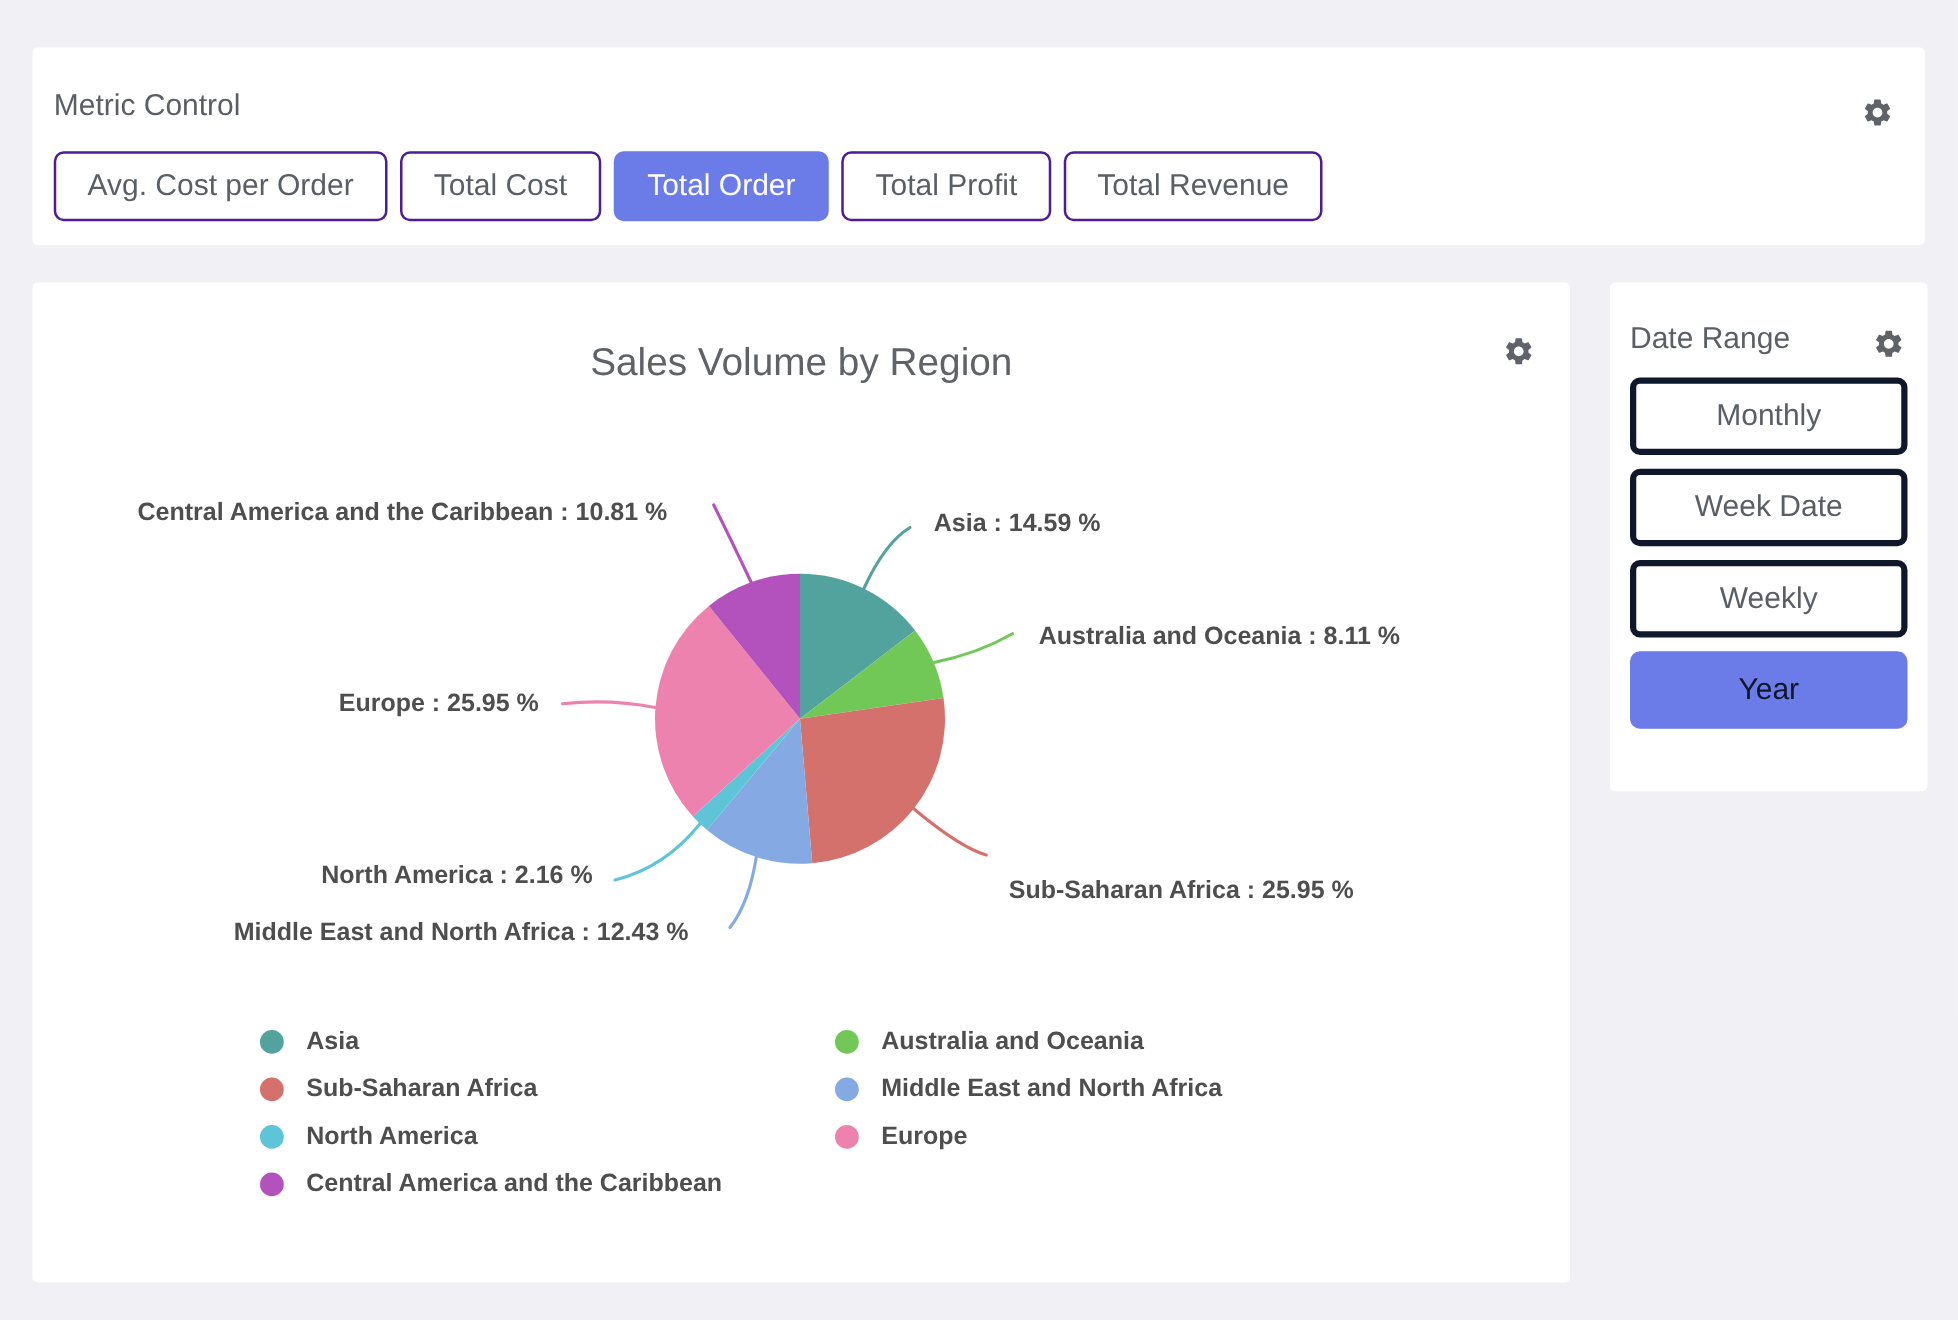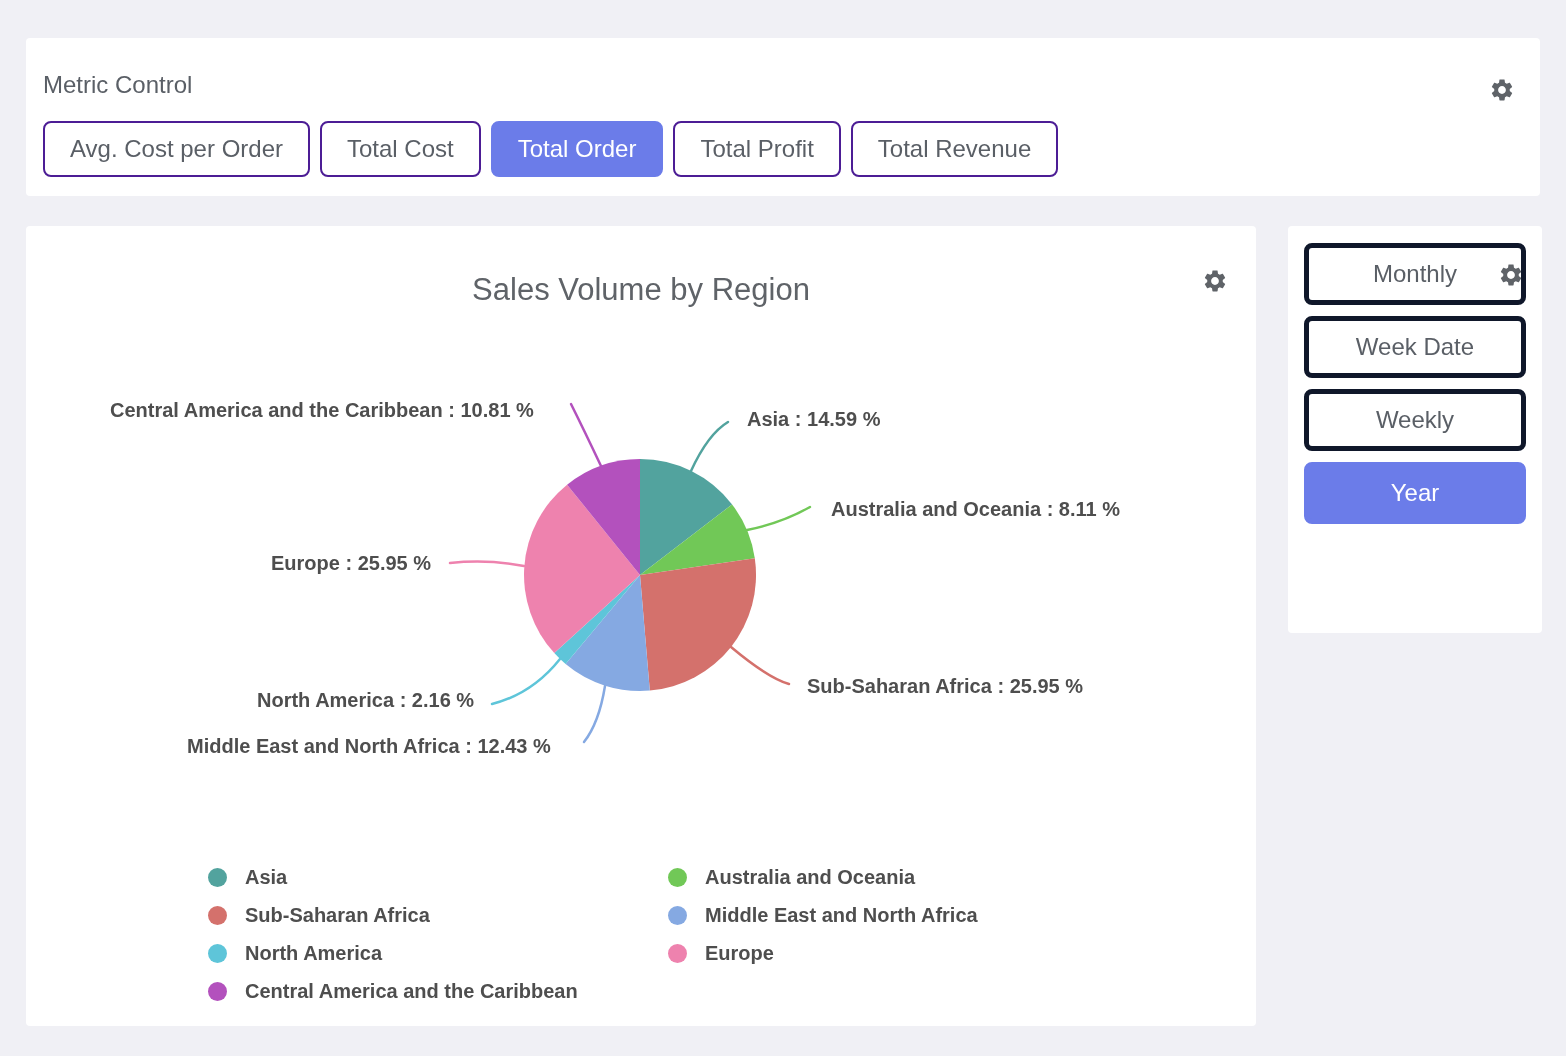--- a/index.html
+++ b/index.html
@@ -56,41 +56,41 @@
     position:absolute;top:46px;left:0;width:100%;
     text-align:center;font-size:31px;font-weight:400;color:#5f6368;margin:0;
   }
   .chart-gear{top:42px;right:28px;}
   #pie-svg{position:absolute;left:0;top:0;}
   .callout{
     position:absolute;
     font-size:20px;font-weight:700;color:#4e4e4e;white-space:nowrap;
   }
   .legend{position:absolute;left:182px;top:588px;display:flex;}
-  .legend-col{display:flex;flex-direction:column;margin-top:44px;}
+  .legend-col{display:flex;flex-direction:column;}
   .legend-col.first{width:460px;}
   .legend-item{display:flex;align-items:center;height:38px;cursor:pointer;}
   .legend-dot{width:19px;height:19px;border-radius:50%;flex:0 0 19px;margin-right:18px;}
   .legend-text{font-size:20px;font-weight:700;color:#4e4e4e;white-space:nowrap;}
 
   
   .date-panel{
     width:254px;height:407px;position:relative;
     box-sizing:border-box;padding:0 16px;flex:0 0 auto;
   }
   .date-title{padding-top:31px;}
   .date-gear{top:36px;right:18px;}
   .date-btns{margin-top:17px;display:flex;flex-direction:column;gap:11px;}
   .date-btn{
     height:62px;width:100%;
     font-family:inherit;font-size:24px;color:#5a5f66;
     background:#ffffff;border:5px solid #0f172a;border-radius:8px;
     cursor:pointer;
   }
-  .date-btn.selected{background:#6b7ce9;border-color:#6b7ce9;color:#ffffff;}
+  .date-btn.selected{background:#6b7ce9;border-color:#6b7ce9;color:#0f172a;}
 </style>
 </head>
 <body>
 
 <div class="page">
 
   <section class="panel metric-panel">
     <h2 class="panel-title metric-title">Metric Control</h2>
     <span class="gear metric-gear">
       <svg viewBox="0 0 24 24">
@@ -128,21 +128,21 @@
           <path d="M614 349 L539.6 438.0 A116 116 0 0 1 528.3 427.1 Z" fill="#5ec5d9"></path>
           <path d="M534 433 Q506 468 466 478" fill="none" stroke="#5ec5d9" stroke-width="2.5" stroke-linecap="round"></path>
           <path d="M614 349 L528.3 427.1 A116 116 0 0 1 541.1 258.7 Z" fill="#ee82ae"></path>
           <path d="M498 340 Q462 333 424 337" fill="none" stroke="#ee82ae" stroke-width="2.5" stroke-linecap="round"></path>
           <path d="M614 349 L541.1 258.7 A116 116 0 0 1 614.0 233.0 Z" fill="#b351bd"></path>
           <path d="M575 240 Q558 204 545 178" fill="none" stroke="#b351bd" stroke-width="2.5" stroke-linecap="round"></path>
         </svg>
       <div id="callouts">
           <div class="callout" style="left: 721px; top: 182px;">Asia : 14.59 %</div>
           <div class="callout" style="left: 805px; top: 272px;">Australia and Oceania : 8.11 %</div>
-          <div class="callout" style="left: 781px; top: 449px; text-align: center;">Sub-Saharan Africa : 25.95 %</div>
+          <div class="callout" style="left: 781px; top: 475px; text-align: center;">Sub-Saharan Africa : 25.95 %</div>
           <div class="callout" style="left: 161px; top: 509px;">Middle East and North Africa : 12.43 %</div>
           <div class="callout" style="left: 231px; top: 463px;">North America : 2.16 %</div>
           <div class="callout" style="left: 245px; top: 326px;">Europe : 25.95 %</div>
           <div class="callout" style="left: 84px; top: 173px;">Central America and the Caribbean : 10.81 %</div>
         </div>
 
       <div class="legend">
         <div class="legend-col first" id="legend-col-1">
             <div class="legend-item">
               <span class="legend-dot" style="background: rgb(82, 163, 158);"></span>
@@ -172,20 +172,21 @@
             </div>
             <div class="legend-item">
               <span class="legend-dot" style="background: rgb(238, 130, 174);"></span>
               <span class="legend-text">Europe</span>
             </div>
           </div>
       </div>
     </section>
 
     <aside class="panel date-panel">
+      <h2 class="panel-title date-title">Date Range</h2>
       <span class="gear date-gear">
         <svg viewBox="0 0 24 24">
             <path d="M19.14,12.94c0.04-0.3,0.06-0.61,0.06-0.94c0-0.32-0.02-0.64-0.07-0.94l2.03-1.58c0.18-0.14,0.23-0.41,0.12-0.61 l-1.92-3.32c-0.12-0.22-0.37-0.29-0.59-0.22l-2.39,0.96c-0.5-0.38-1.03-0.7-1.62-0.94L14.4,2.81c-0.04-0.24-0.24-0.41-0.48-0.41 h-3.84c-0.24,0-0.43,0.17-0.47,0.41L9.25,5.35C8.66,5.59,8.12,5.92,7.63,6.29L5.24,5.33c-0.22-0.08-0.47,0-0.59,0.22L2.74,8.87 C2.62,9.08,2.66,9.34,2.86,9.48l2.03,1.58C4.84,11.36,4.8,11.69,4.8,12s0.02,0.64,0.07,0.94l-2.03,1.58 c-0.18,0.14-0.23,0.41-0.12,0.61l1.92,3.32c0.12,0.22,0.37,0.29,0.59,0.22l2.39-0.96c0.5,0.38,1.03,0.7,1.62,0.94l0.36,2.54 c0.05,0.24,0.24,0.41,0.48,0.41h3.84c0.24,0,0.44-0.17,0.47-0.41l0.36-2.54c0.59-0.24,1.13-0.56,1.62-0.94l2.39,0.96 c0.22,0.08,0.47,0,0.59-0.22l1.92-3.32c0.12-0.22,0.07-0.47-0.12-0.61L19.14,12.94z M12,15.6c-1.98,0-3.6-1.62-3.6-3.6 s1.62-3.6,3.6-3.6s3.6,1.62,3.6,3.6S13.98,15.6,12,15.6z"></path>
           </svg>
       </span>
       <div class="date-btns" id="date-buttons">
           <button class="date-btn">Monthly</button>
           <button class="date-btn">Week Date</button>
           <button class="date-btn">Weekly</button>
           <button class="date-btn selected">Year</button>

